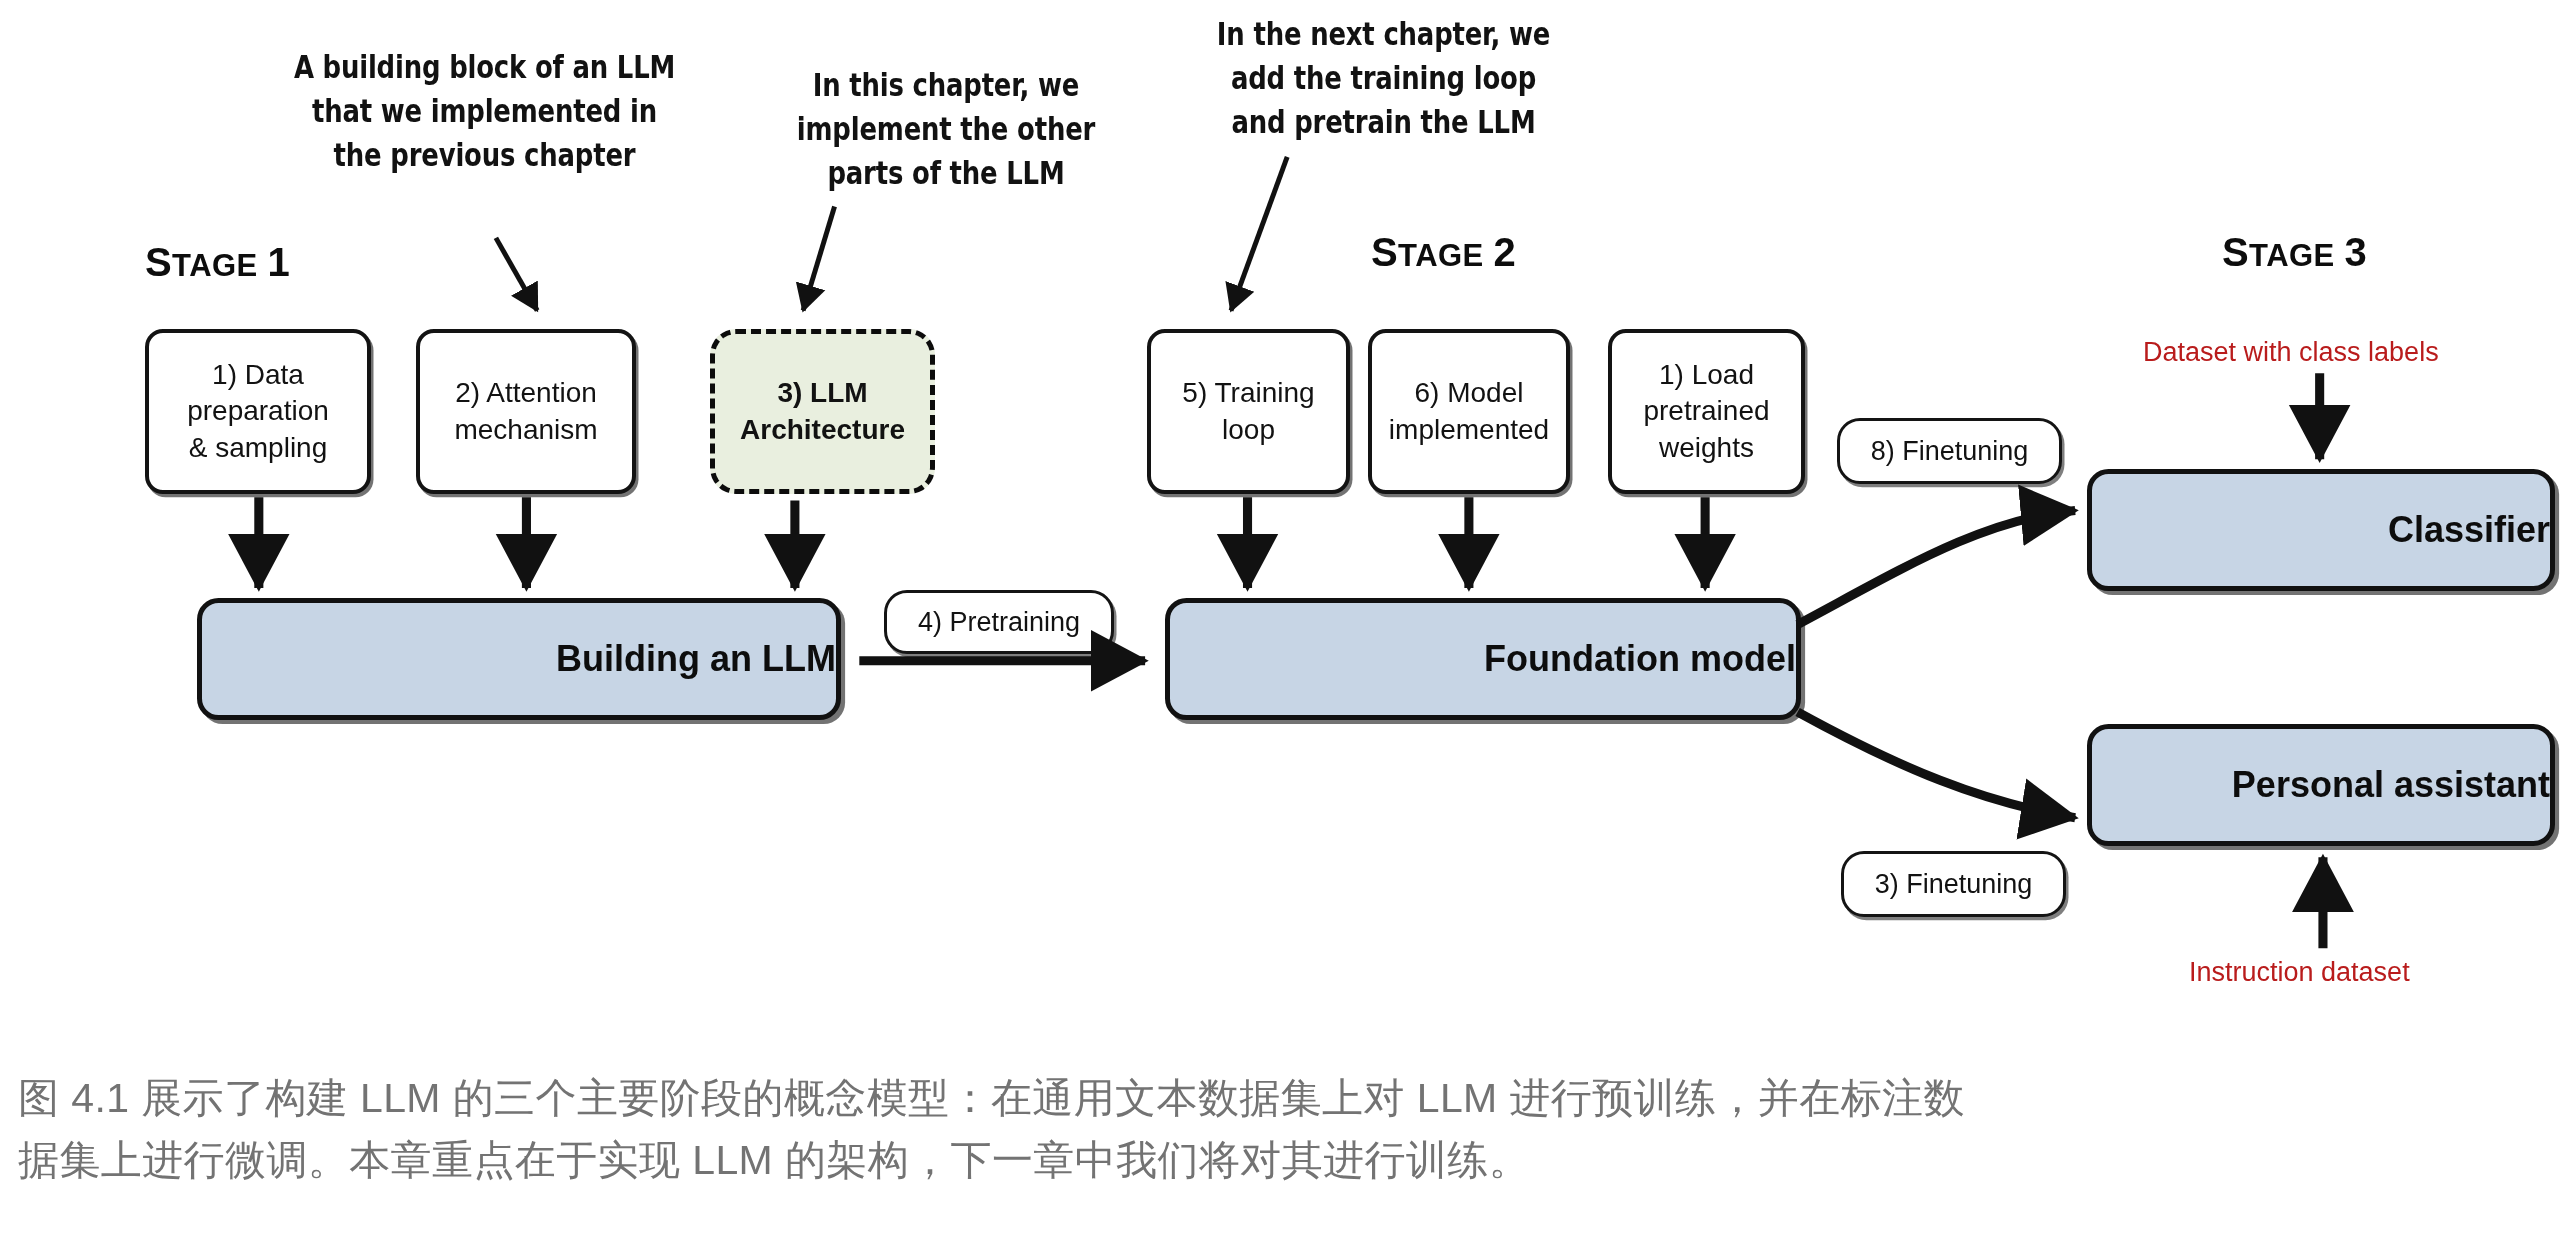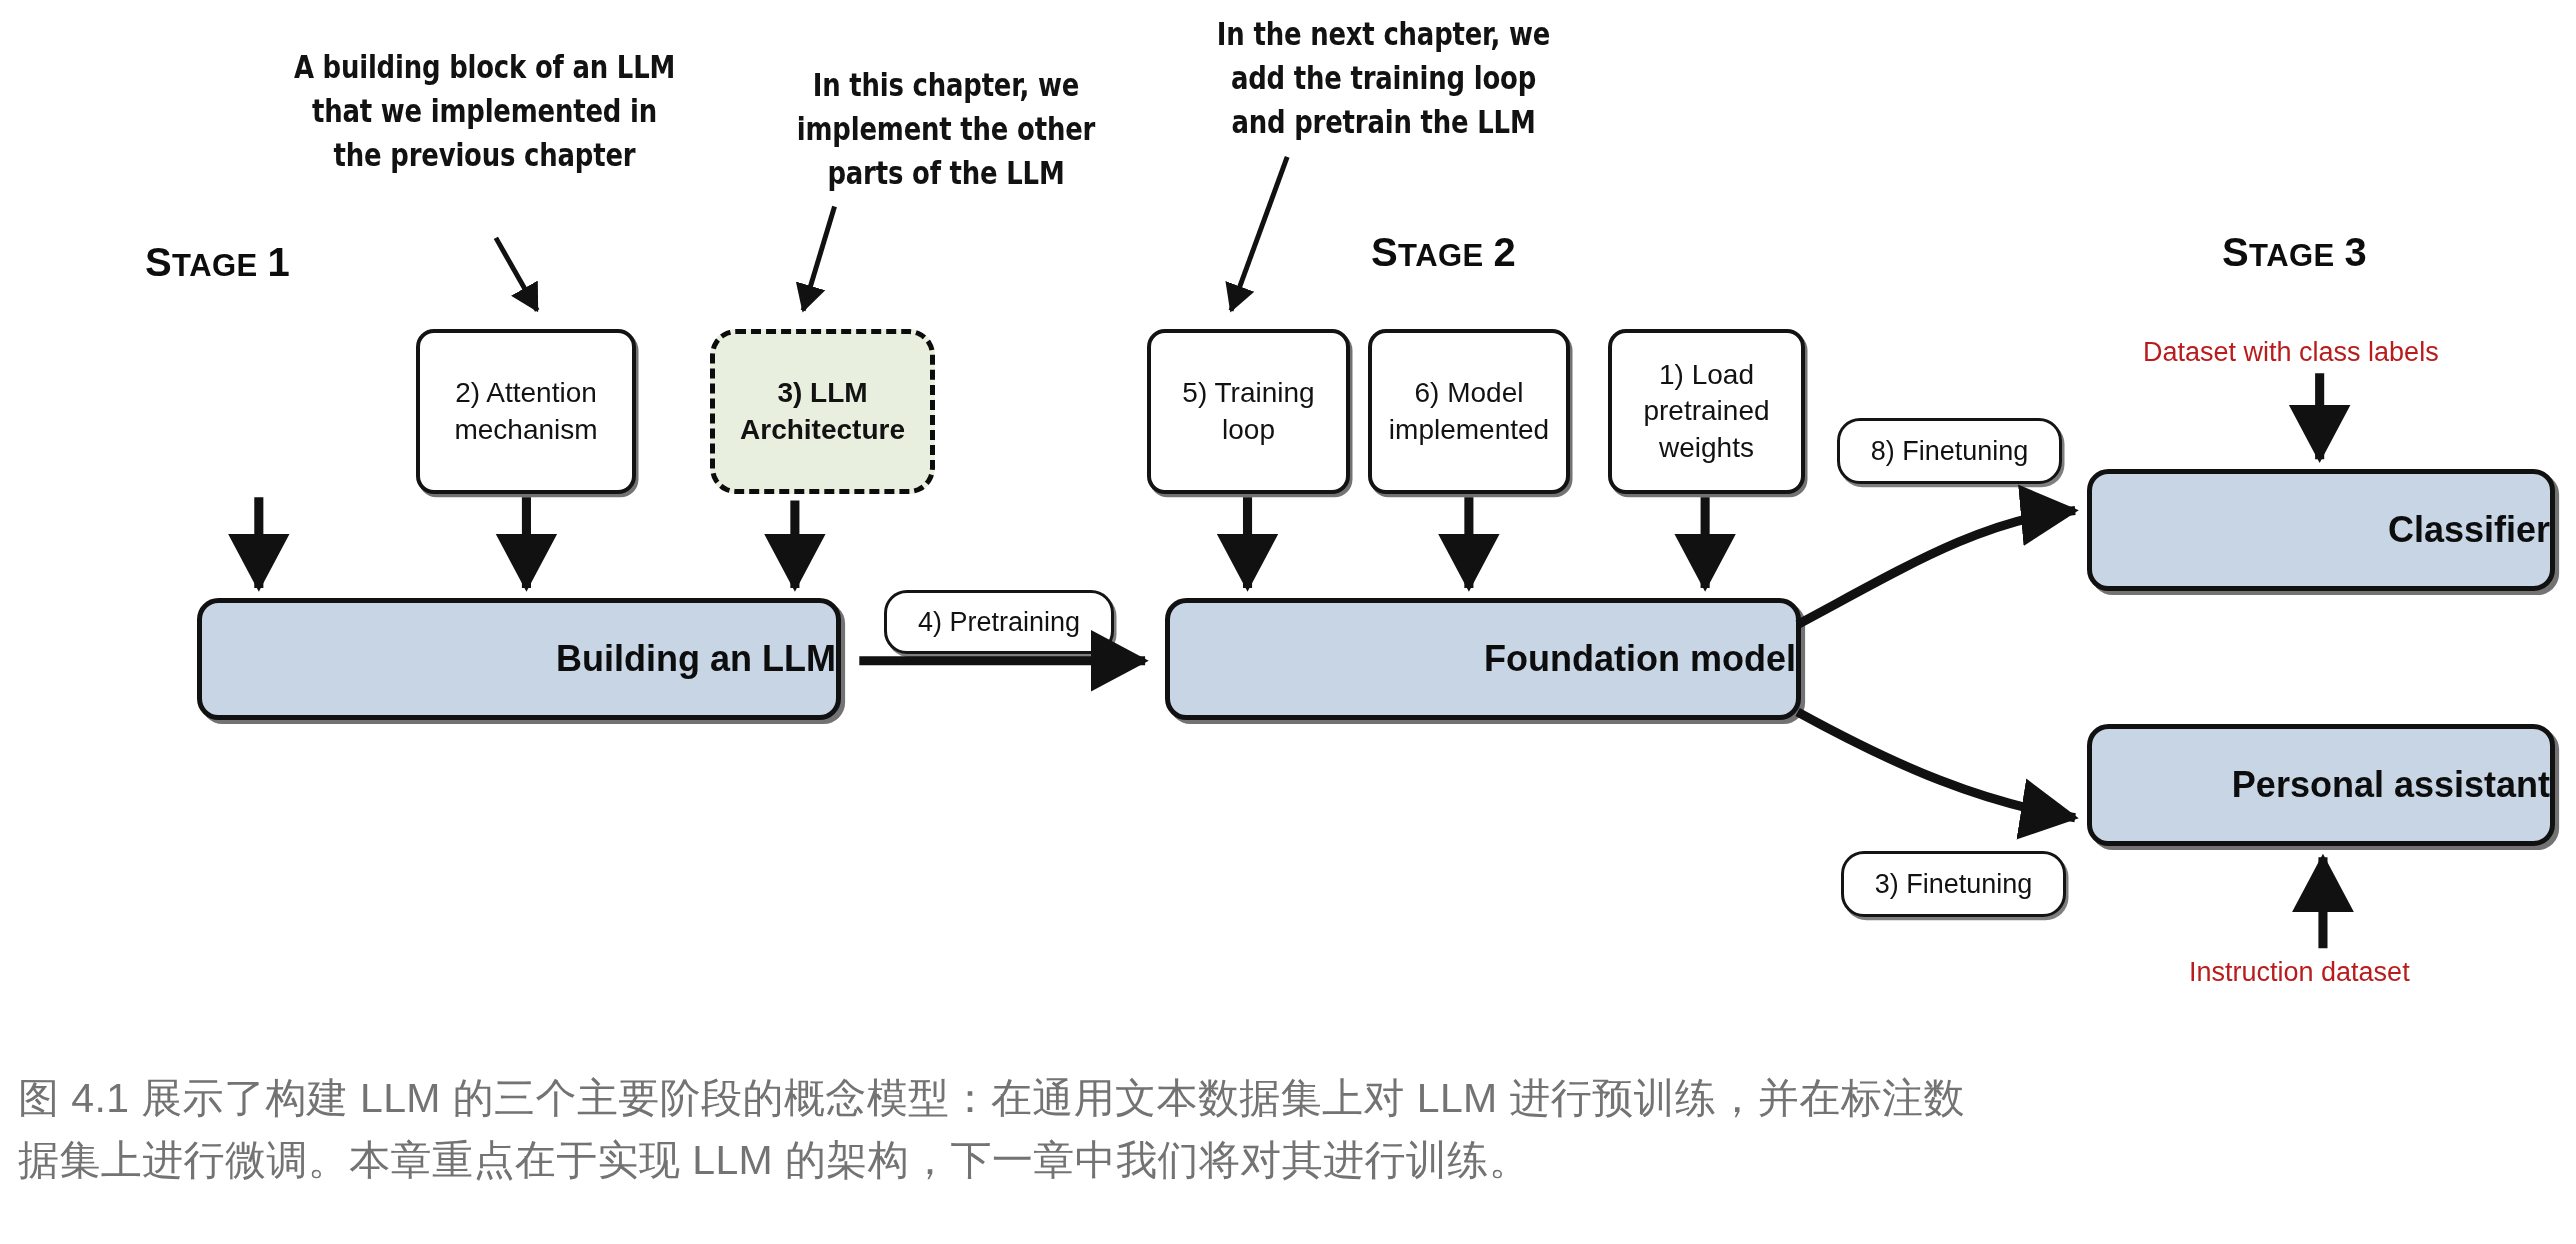--- a/index.html
+++ b/index.html
@@ -154,20 +154,27 @@
   </div>
 
   <div class="abs stage-label" style="left:1371px; top:230px;">
     <span class="big">S</span><span class="sm">TAGE</span><span class="num" style="padding-left:10px">2</span>
   </div>
 
   <div class="abs stage-label" style="left:2222px; top:230px;">
     <span class="big">S</span><span class="sm">TAGE</span><span class="num" style="padding-left:10px">3</span>
   </div>
 
+  <div class="abs step-box" style="left:145px; top:329px; width:226px; height:165px;">
+    <div>
+      <div>1) Data</div>
+      <div>preparation</div>
+      <div>&amp; sampling</div>
+    </div>
+  </div>
 
   <div class="abs step-box" style="left:416px; top:329px; width:220px; height:165px;">
     <div>
       <div>2) Attention</div>
       <div>mechanism</div>
     </div>
   </div>
 
   <div class="abs step-box dashed" style="left:682px; top:329px; width:225px; height:165px;">
     <div>

